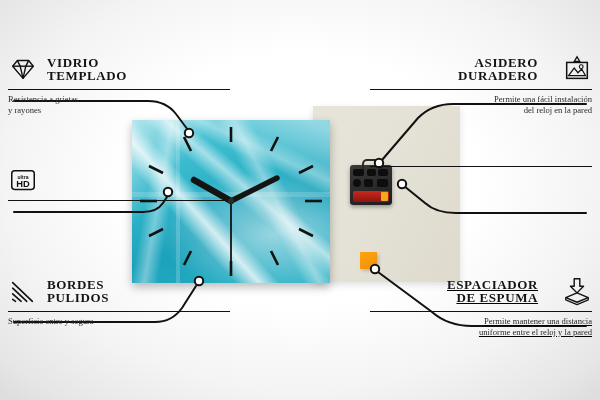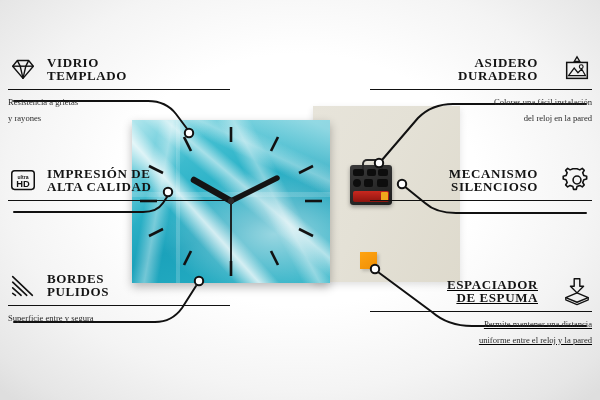--- a/index.html
+++ b/index.html
@@ -93,21 +93,21 @@
     font-family:"Liberation Serif", serif;
     font-weight:700;font-size:13px;line-height:13.5px;
     letter-spacing:.6px;color:#141414;text-transform:uppercase;
     white-space:pre-line;
   }
   .feat .rule{
     height:0;border-top:1.4px solid #111;margin-top:3px;
   }
   .feat .sub{
     font-family:"Liberation Serif", serif;
-    font-size:8.6px;line-height:16px;color:#2a2a2a;
+    font-size:8.6px;line-height:11px;color:#2a2a2a;
     margin-top:4px;white-space:pre-line;
   }
   .ic{width:30px;height:30px;flex:0 0 30px;}
   .ic svg{display:block;width:30px;height:30px;}
 </style>
 </head>
 <body>
 
 <div id="stage">
 
@@ -199,27 +199,25 @@
 
   <div class="feat left" style="top:163px;">
     <div class="head">
       <span class="ic">
         <svg viewBox="0 0 32 32">
           <rect x="4" y="6" width="24" height="20" rx="3" fill="none" stroke="#111" stroke-width="1.6"></rect>
           <text x="16" y="14.6" font-family="Liberation Sans, sans-serif" font-size="5.4" font-weight="700" text-anchor="middle" fill="#111">ultra</text>
           <text x="16" y="23" font-family="Liberation Sans, sans-serif" font-size="10" font-weight="700" text-anchor="middle" fill="#111">HD</text>
         </svg>
       </span>
-      <span class="title">IMPRESIÓN DE
-ALTA CALIDAD</span>
-    </div>
-    <div class="rule"></div>
-  </div>
-
-  <div class="feat left" style="top:268px;">
+    </div>
+    <div class="rule"></div>
+  </div>
+
+  <div class="feat left" style="top:274px;">
     <div class="head">
       <span class="ic">
         <svg viewBox="0 0 32 32">
             <g stroke="#111" stroke-width="1.7" stroke-linecap="round">
           <line x1="5" y1="7" x2="26" y2="27"></line>
           <line x1="5" y1="13" x2="20" y2="27"></line>
           <line x1="5" y1="19" x2="14" y2="27"></line>
           <line x1="5" y1="25" x2="8" y2="27"></line>
             </g>
           </svg>
@@ -238,35 +236,25 @@
           <path d="M16 3 L13 8 H19 Z" fill="none" stroke="#111" stroke-width="1.4"></path>
           <rect x="5" y="9" width="22" height="17" fill="none" stroke="#111" stroke-width="1.6"></rect>
           <path d="M7 23 L13 15 L17 20 L21 16 L25 23 Z" fill="none" stroke="#111" stroke-width="1.3"></path>
           <circle cx="20.5" cy="13.5" r="2" fill="none" stroke="#111" stroke-width="1.2"></circle>
         </svg>
       </span>
       <span class="title">ASIDERO
 DURADERO</span>
     </div>
     <div class="rule"></div>
-    <div class="sub">Colores una fácil instalación
+    <div class="sub">Permite una fácil instalación
 del reloj en la pared</div>
   </div>
 
   <div class="feat right" style="top:163px;">
-    <div class="head">
-      <span class="ic">
-        <svg viewBox="0 0 32 32">
-          <path d="M16 4 l3 1.2 2.6-1.6 2.1 2.1 -1.6 2.6 1.2 3 3 .7v3l-3 .7 -1.2 3 1.6 2.6 -2.1 2.1 -2.6-1.6 -3 1.2 -.7 3h-3l-.7-3 -3-1.2 -2.6 1.6 -2.1-2.1 1.6-2.6 -1.2-3 -3-.7v-3l3-.7 1.2-3 -1.6-2.6 2.1-2.1 2.6 1.6 3-1.2z" fill="none" stroke="#111" stroke-width="1.7" stroke-linejoin="round"></path>
-          <circle cx="16" cy="16" r="4.2" fill="none" stroke="#111" stroke-width="1.7"></circle>
-        </svg>
-      </span>
-      <span class="title">MECANISMO
-SILENCIOSO</span>
-    </div>
     <div class="rule"></div>
   </div>
 
   <div class="feat right" style="top:274px;text-decoration:underline;">
     <div class="head">
       <span class="ic">
         <svg viewBox="0 0 32 32">
           <path d="M13 3 h6 v8 h4 l-7 7 -7-7 h4 z" fill="none" stroke="#111" stroke-width="1.5" stroke-linejoin="round"></path>
           <path d="M16 18 L28 23 L16 28 L4 23 Z" fill="none" stroke="#111" stroke-width="1.5" stroke-linejoin="round"></path>
           <path d="M4 23 v2.5 L16 30.5 L28 25.5 V23" fill="none" stroke="#111" stroke-width="1.3" stroke-linejoin="round"></path>

